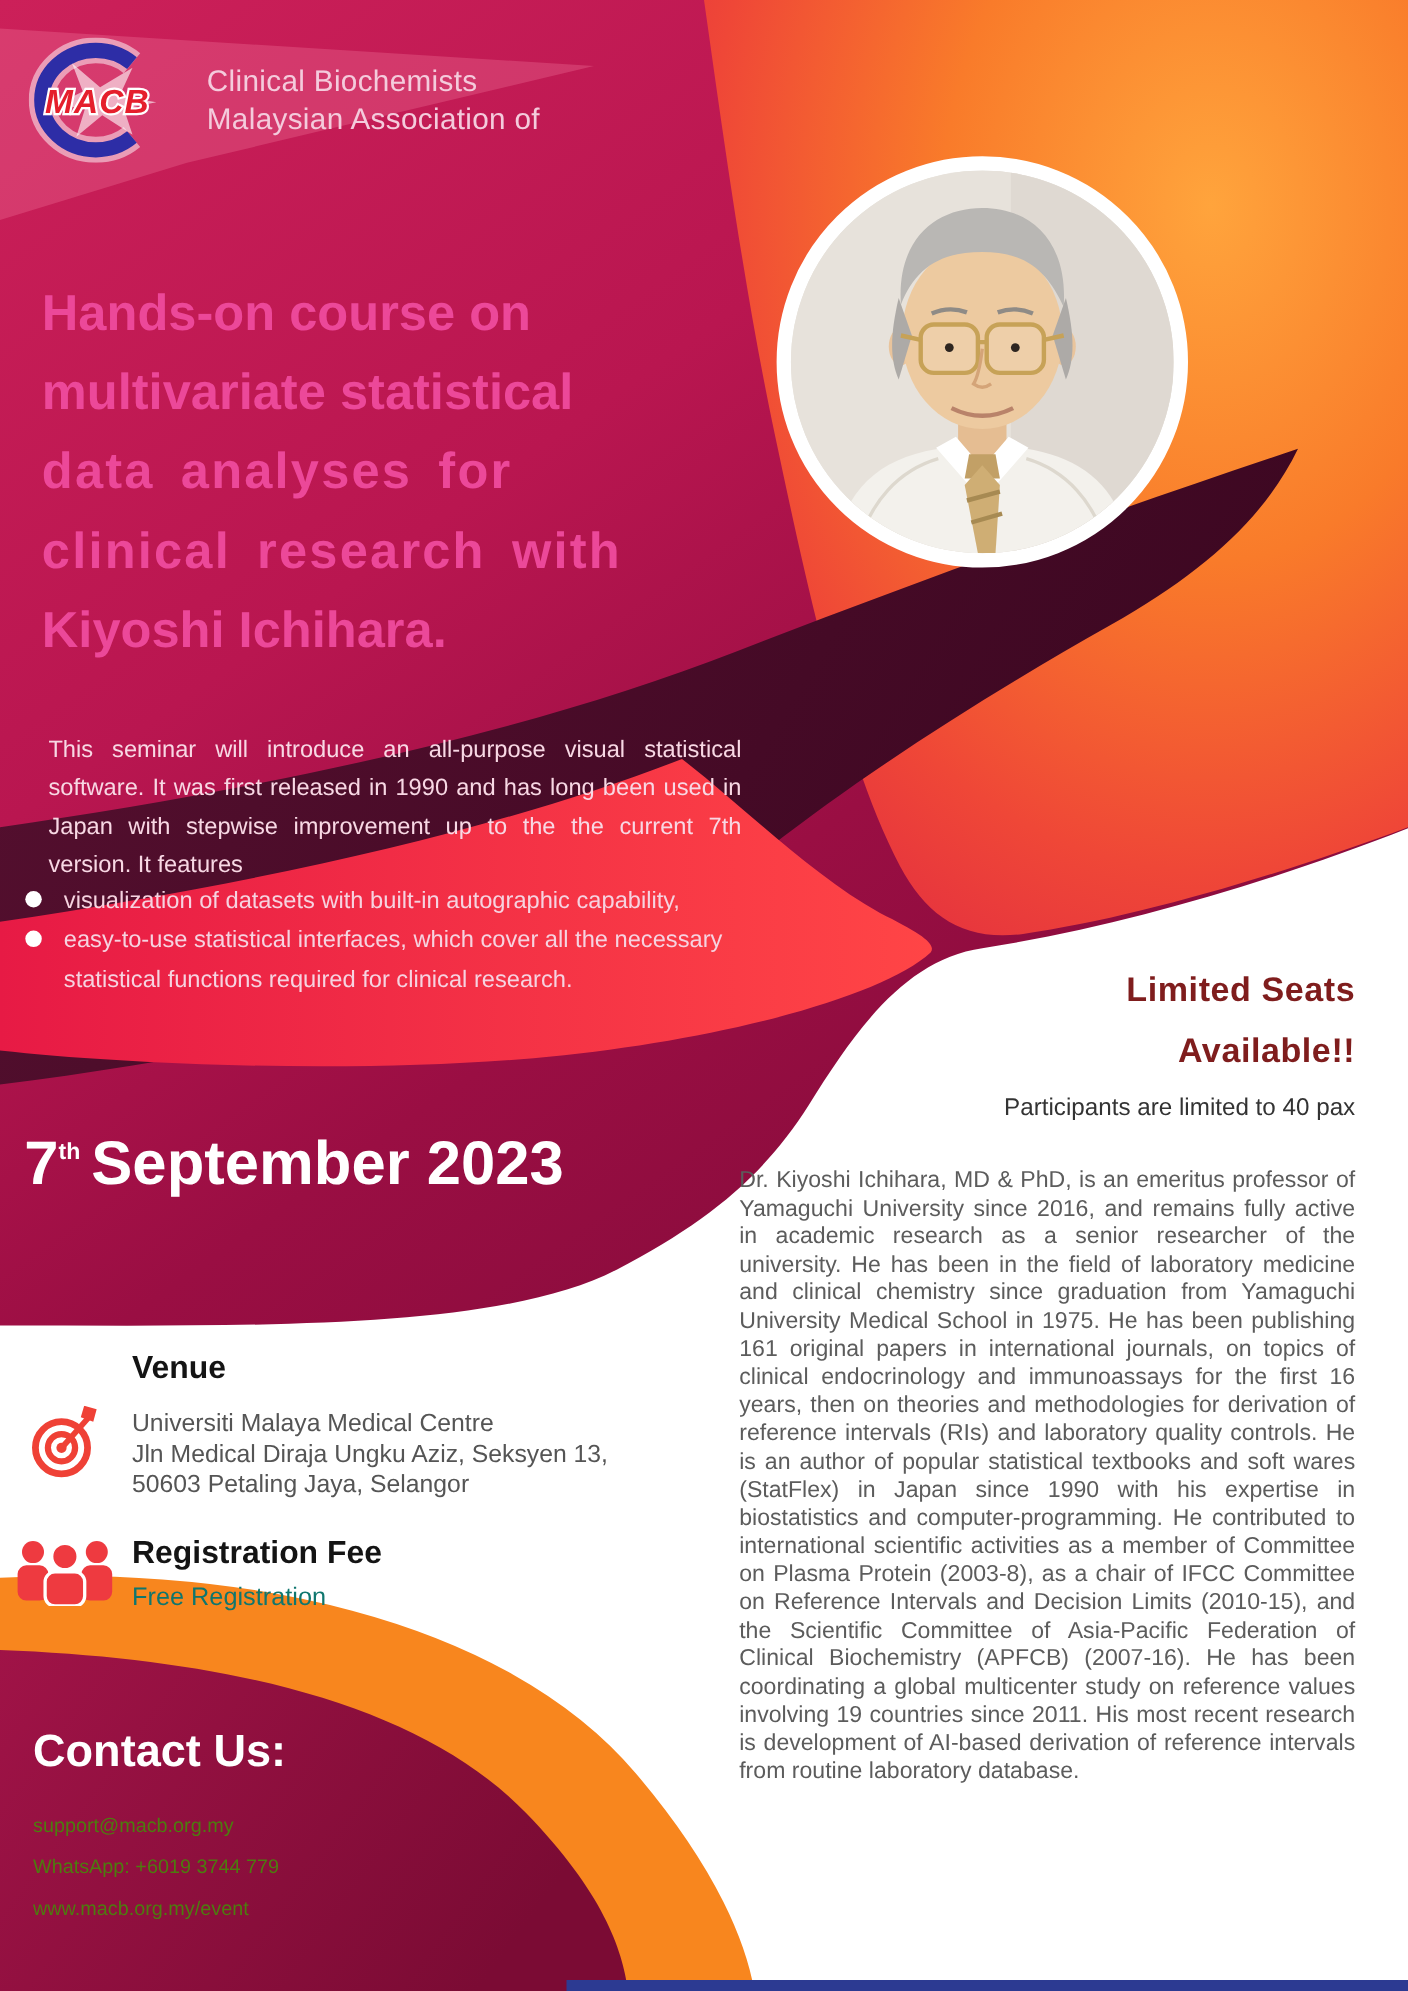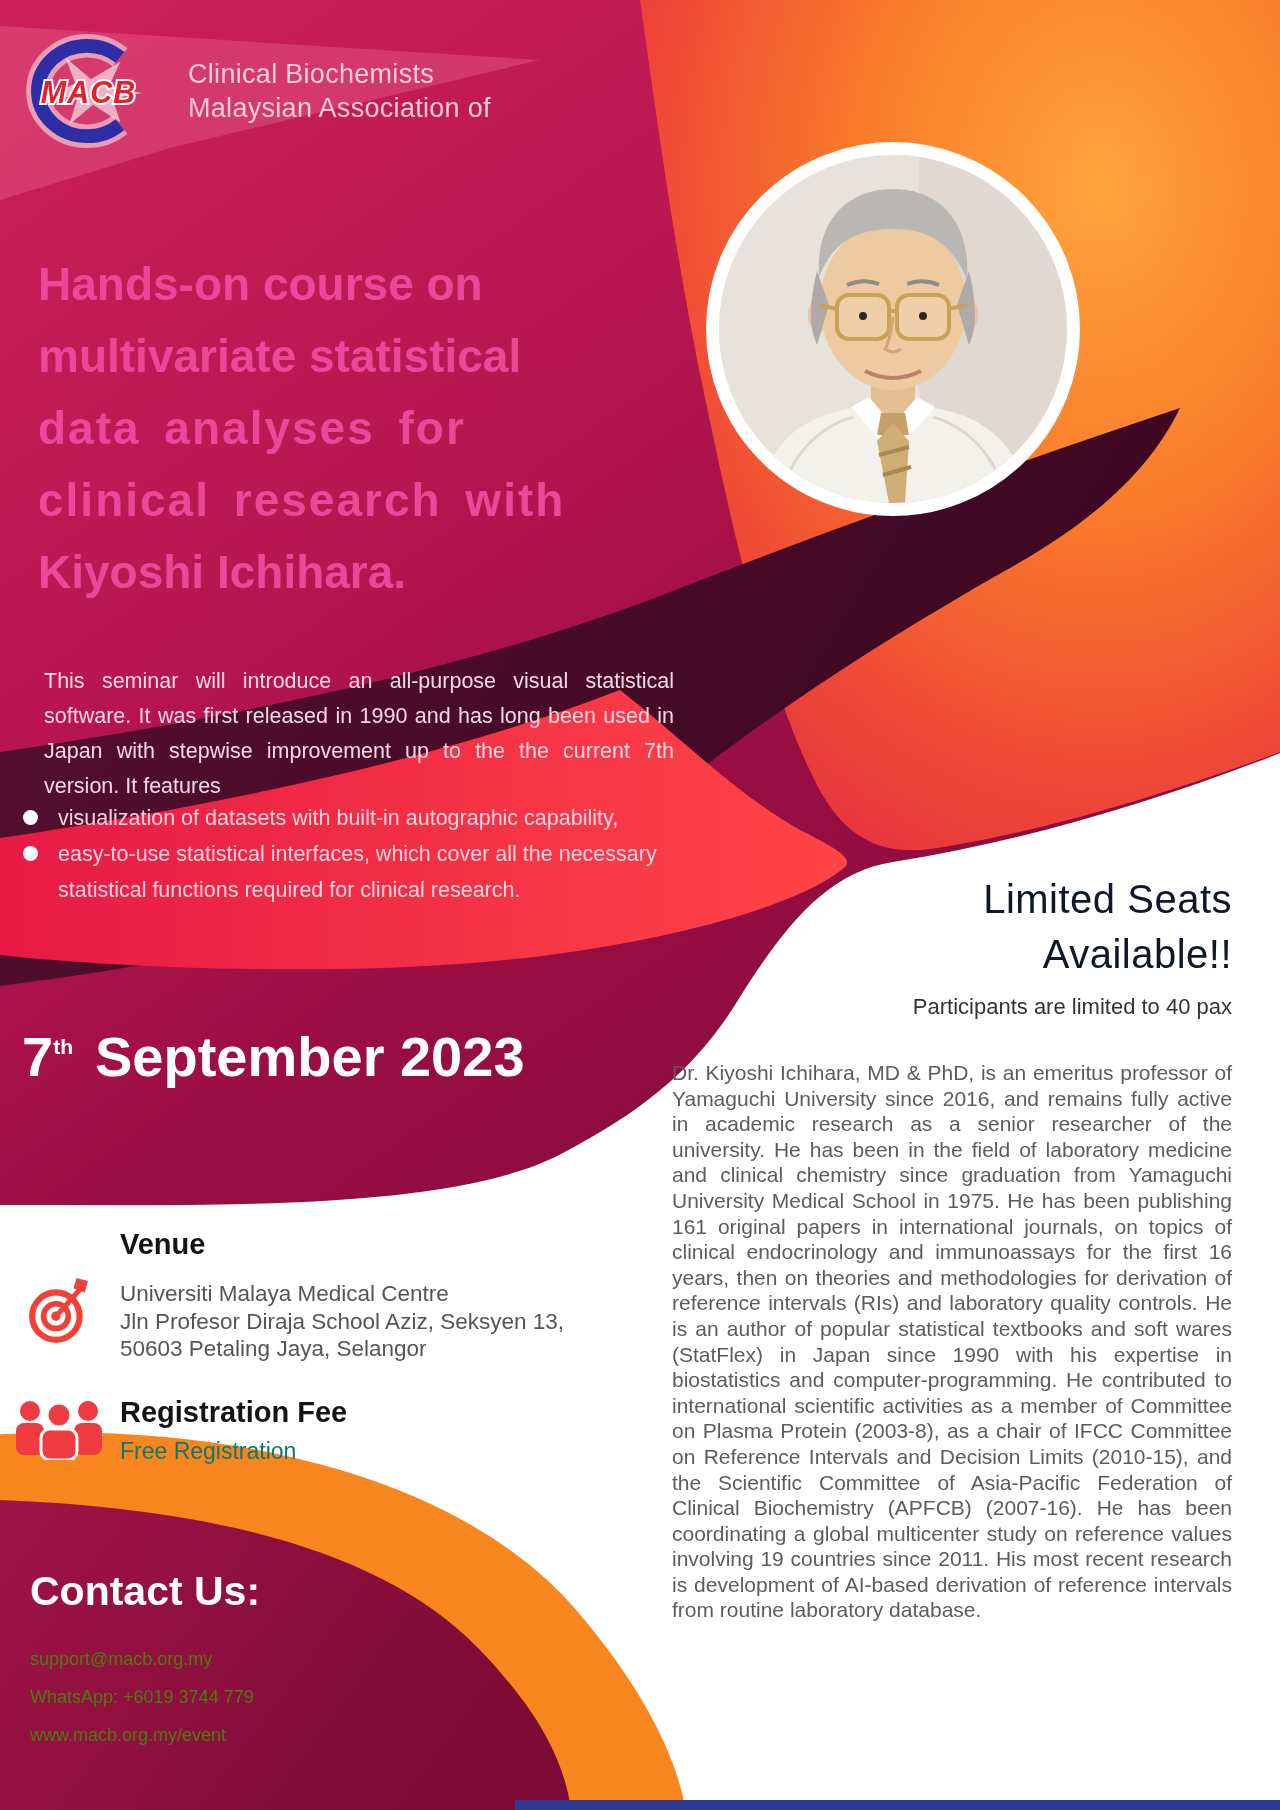--- a/index.html
+++ b/index.html
@@ -19,28 +19,28 @@
          font-size:21.5px;line-height:35px;text-align:justify;}
 
   .features{position:absolute;left:22px;top:800px;width:682px;z-index:3;color:#f6d3e0;
             font-size:21.5px;line-height:36px;list-style:none;margin:0;padding:0;}
   .features li{position:relative;padding-left:36px;}
   .features li::before{content:"";position:absolute;left:1px;top:10px;width:15px;height:15px;
             border-radius:50%;background:#fff;}
 
   .date{position:absolute;left:22px;top:1024px;z-index:3;color:#fff;font-weight:700;font-size:56px;}
   .date .sup{font-size:21px;position:relative;top:-22px;margin-top:24px;}
-  .date .rest{margin-left:22px;}
+  .date .rest{margin-left:10px;}
 
   .photo{position:absolute;left:706px;top:142px;width:374px;height:374px;box-sizing:border-box;
          border:13px solid #fff;border-radius:50%;overflow:hidden;background:#e7e2db;z-index:3;}
   .photo svg{display:block;width:100%;height:100%;}
 
   .seats{position:absolute;left:672px;top:872px;width:560px;z-index:3;text-align:right;}
-  .seats .big{font-size:40px;font-weight:400;line-height:55px;color:#0f172a;letter-spacing:.5px;}
+  .seats .big{font-size:31px;font-weight:700;line-height:55px;color:#7f1d1d;letter-spacing:.5px;}
   .seats .note{margin-top:12px;font-size:22px;color:#333;}
 
   .bio{position:absolute;left:672px;top:1060px;width:560px;z-index:3;font-size:21px;
        line-height:25.6px;color:#5c5c5c;text-align:justify;}
 
   .venue-icon{position:absolute;left:26px;top:1278px;width:66px;height:66px;z-index:3;}
   .venue-head{position:absolute;left:120px;top:1228px;z-index:3;font-size:29px;font-weight:700;color:#141414;}
   .venue-addr{position:absolute;left:120px;top:1280px;z-index:3;font-size:22.5px;line-height:27.5px;color:#555;}
 
   .reg-icon{position:absolute;left:14px;top:1396px;width:90px;height:64px;z-index:3;}
@@ -182,21 +182,21 @@
   <svg class="venue-icon" viewBox="0 0 64 64">
     <circle cx="29" cy="37" r="23" fill="none" stroke="#ef4136" stroke-width="6"></circle>
     <circle cx="29" cy="37" r="12" fill="none" stroke="#ef4136" stroke-width="5.5"></circle>
     <circle cx="29" cy="37" r="4.5" fill="#ef4136"></circle>
     <line x1="55" y1="8" x2="31" y2="35" stroke="#ef4136" stroke-width="5" stroke-linecap="round"></line>
     <polygon points="49,0 60,3 57,14 46,10" fill="#ef4136"></polygon>
   </svg>
   <div class="venue-head">Venue</div>
   <div class="venue-addr">
     <div>Universiti Malaya Medical Centre</div>
-    <div>Jln Profesor Diraja School Aziz, Seksyen 13,</div>
+    <div>Jln Medical Diraja Ungku Aziz, Seksyen 13,</div>
     <div>50603 Petaling Jaya, Selangor</div>
   </div>
 
   <svg class="reg-icon" viewBox="0 0 90 64">
     <circle cx="16" cy="15" r="10" fill="#ee3a40"></circle>
     <rect x="2" y="27" width="28" height="32" rx="8" fill="#ee3a40"></rect>
     <circle cx="74" cy="15" r="10" fill="#ee3a40"></circle>
     <rect x="60" y="27" width="28" height="32" rx="8" fill="#ee3a40"></rect>
     <circle cx="45" cy="19" r="12" fill="#ee3a40" stroke="#ffffff" stroke-width="3"></circle>
     <rect x="27" y="33" width="36" height="31" rx="9" fill="#ee3a40" stroke="#ffffff" stroke-width="3"></rect>

